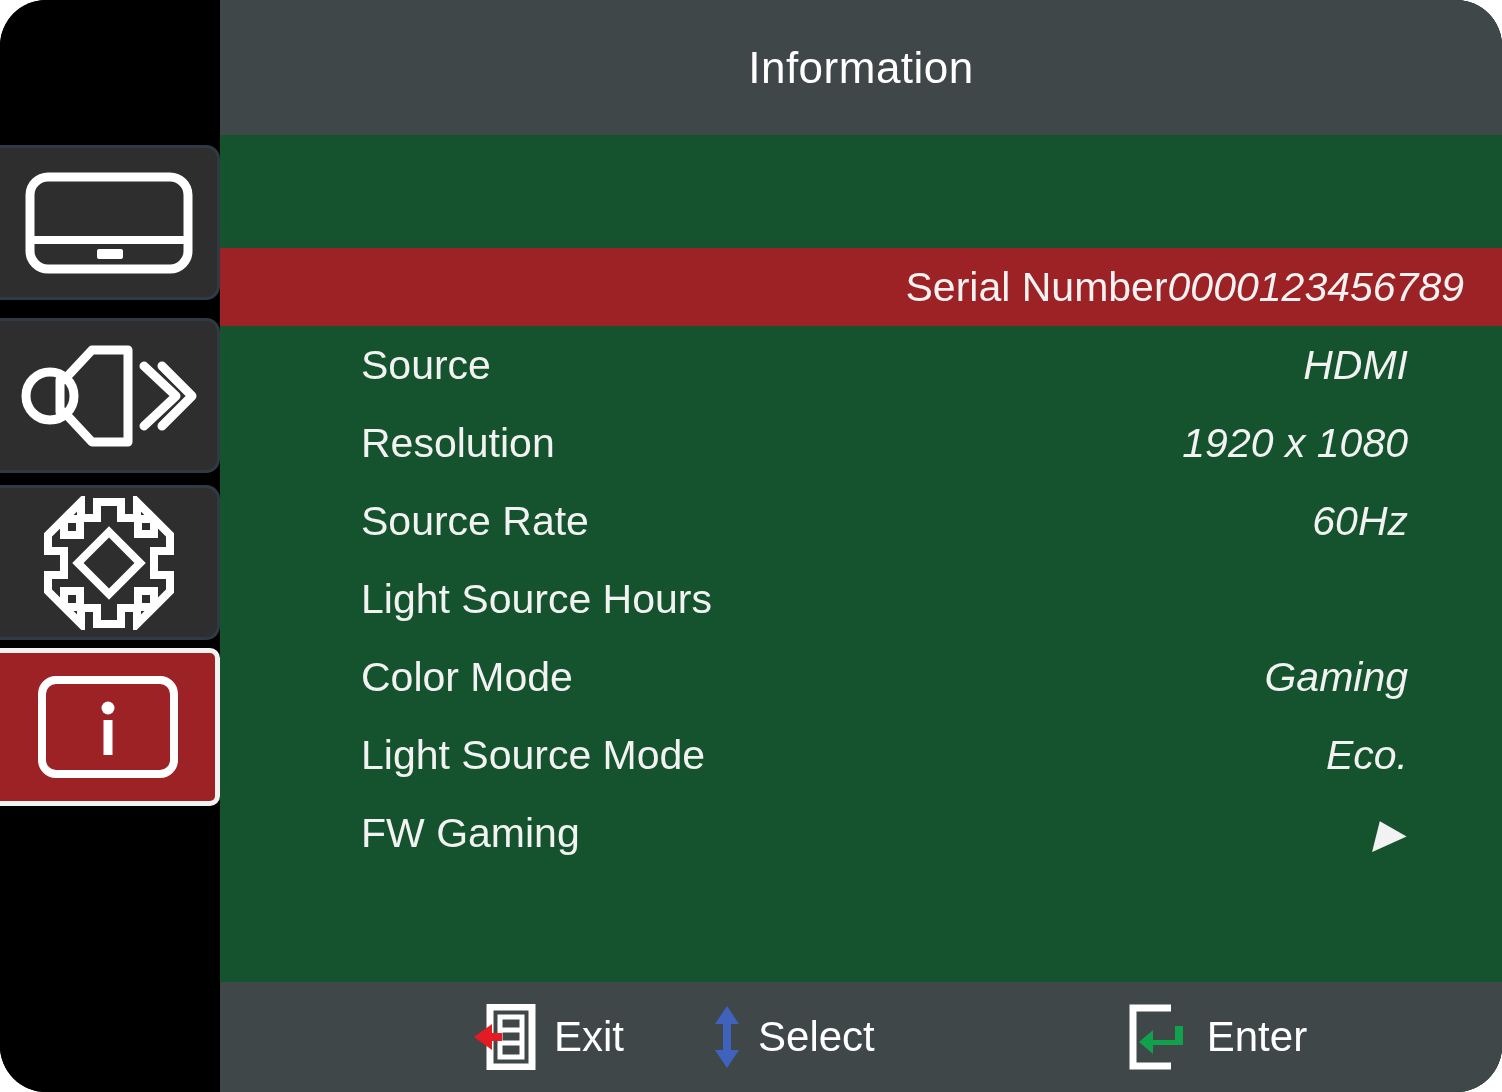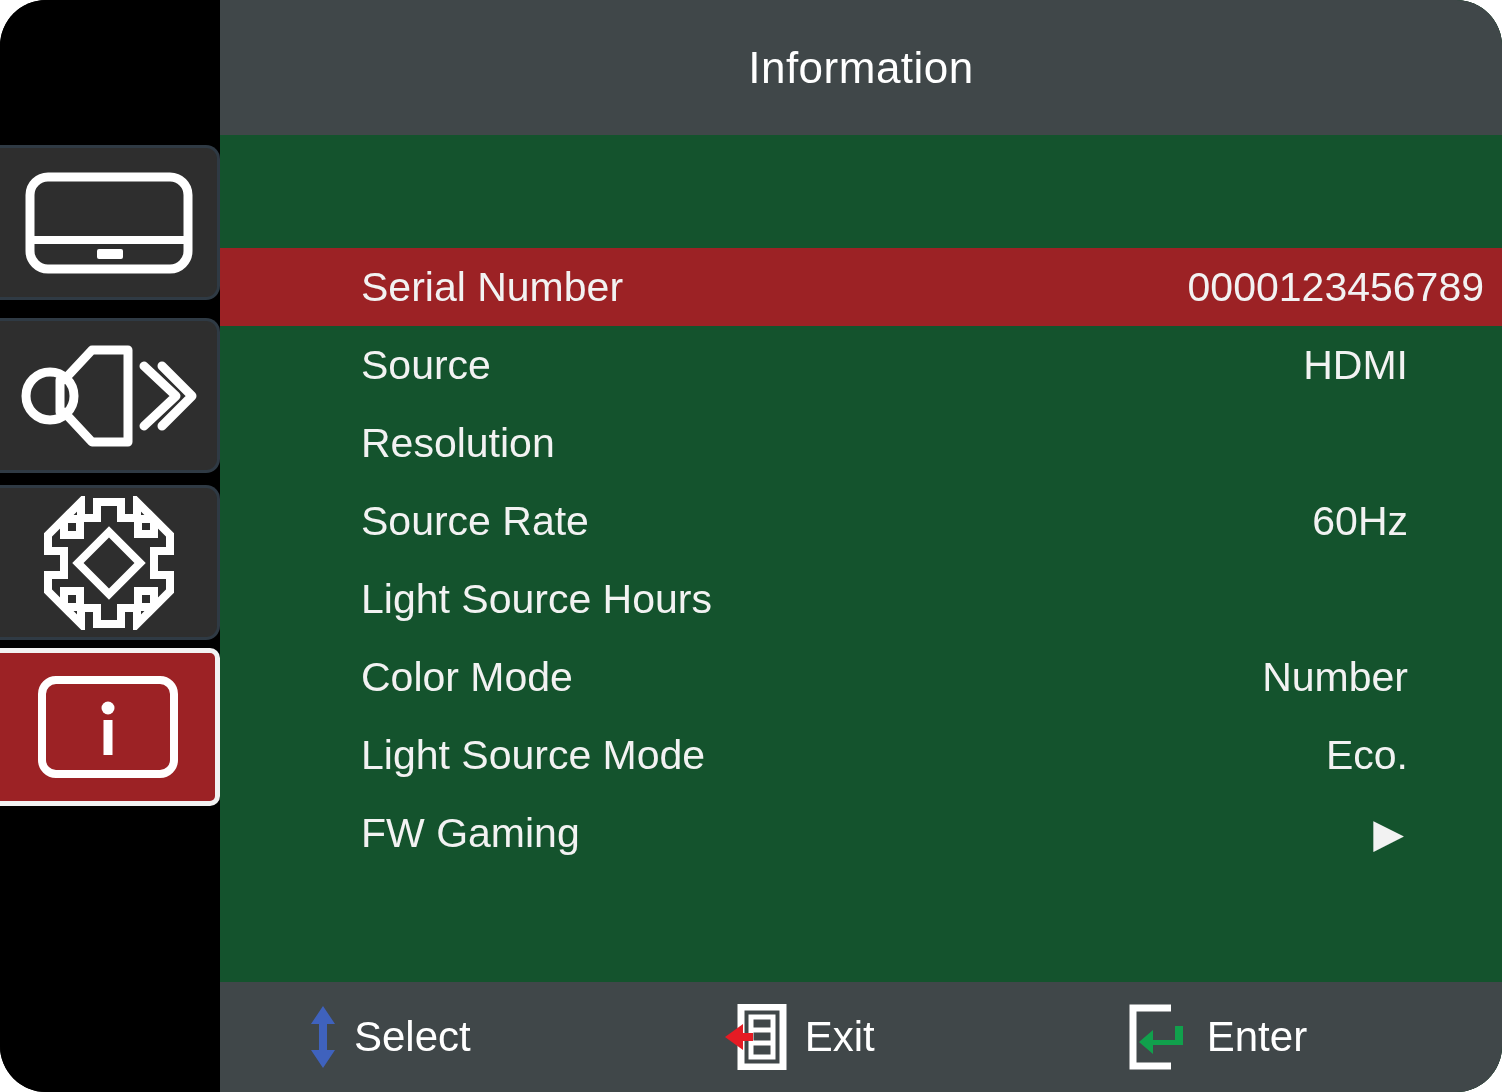--- a/index.html
+++ b/index.html
@@ -103,28 +103,30 @@
     align-items: center;
     justify-content: space-between;
     padding: 0 38px 0 85px;
     margin: 0 56px 0 56px;
     color: #f2f2f2;
     font-size: 41px;
   }
   .row.highlight {
     background: #9c2225;
     margin: 0;
-    padding: 0 18px 0 141px;
+    padding: 0 38px 0 141px;
+    justify-content: flex-end;
   }
   .row .label {
     white-space: nowrap;
   }
   .row .value {
     white-space: nowrap;
     text-align: right;
+    font-style: italic;
   }
   .row .value.arrow {
     font-size: 40px;
     line-height: 1;
     padding-right: 4px;
   }
 
   
   #footer {
     position: absolute;
@@ -214,73 +216,74 @@
         <span class="value">0000123456789</span>
       </div>
 
       <div class="row">
         <span class="label">Source</span>
         <span class="value">HDMI</span>
       </div>
 
       <div class="row">
         <span class="label">Resolution</span>
+        <span class="value">1920 x 1080</span>
       </div>
 
       <div class="row">
         <span class="label">Source Rate</span>
         <span class="value">60Hz</span>
       </div>
 
       <div class="row">
         <span class="label">Light Source Hours</span>
       </div>
 
       <div class="row">
         <span class="label">Color Mode</span>
-        <span class="value">Number</span>
+        <span class="value">Gaming</span>
       </div>
 
       <div class="row">
         <span class="label">Light Source Mode</span>
         <span class="value">Eco.</span>
       </div>
 
       <div class="row">
         <span class="label">FW Gaming</span>
         <span class="value arrow">▶</span>
       </div>
 
     </div>
 
     <div id="footer">
-
-      <div class="hint h-select">
-        <span>
-          <svg width="30" height="66" viewBox="0 0 30 66">
-            <path d="M15 2 L27 20 L19 20 L19 46 L27 46 L15 64 L3 46 L11 46 L11 20 L3 20 Z" fill="#3f62bd"></path>
-          </svg>
-        </span>
-        <span class="hint-label">Select</span>
-      </div>
 
       <div class="hint h-exit">
         <span>
           <svg width="66" height="66" viewBox="0 0 66 66">
             <rect x="18" y="3" width="42" height="60" fill="none" stroke="#ffffff" stroke-width="7"></rect>
             <rect x="28" y="13" width="22" height="40" fill="none" stroke="#ffffff" stroke-width="5"></rect>
             <line x1="28" y1="26" x2="50" y2="26" stroke="#ffffff" stroke-width="5"></line>
             <line x1="28" y1="39" x2="50" y2="39" stroke="#ffffff" stroke-width="5"></line>
             <path d="M2 33 L20 20 L20 46 Z" fill="#e51b24"></path>
             <rect x="16" y="29" width="14" height="8" fill="#e51b24"></rect>
           </svg>
         </span>
         <span class="hint-label">Exit</span>
       </div>
 
+      <div class="hint h-select">
+        <span>
+          <svg width="30" height="66" viewBox="0 0 30 66">
+            <path d="M15 2 L27 20 L19 20 L19 46 L27 46 L15 64 L3 46 L11 46 L11 20 L3 20 Z" fill="#3f62bd"></path>
+          </svg>
+        </span>
+        <span class="hint-label">Select</span>
+      </div>
+
       <div class="hint h-enter">
         <span>
           <svg width="66" height="66" viewBox="0 0 66 66">
             <path d="M46 4 L8 4 L8 62 L46 62" fill="none" stroke="#ffffff" stroke-width="7"></path>
             <path d="M50 22 L50 36 L28 36 L28 26 L14 38 L28 50 L28 41 L58 41 L58 22 Z" fill="#11a04c"></path>
           </svg>
         </span>
         <span class="hint-label">Enter</span>
       </div>
 

